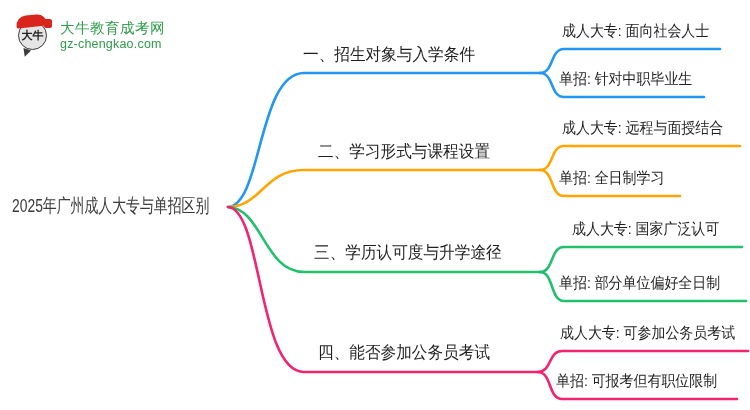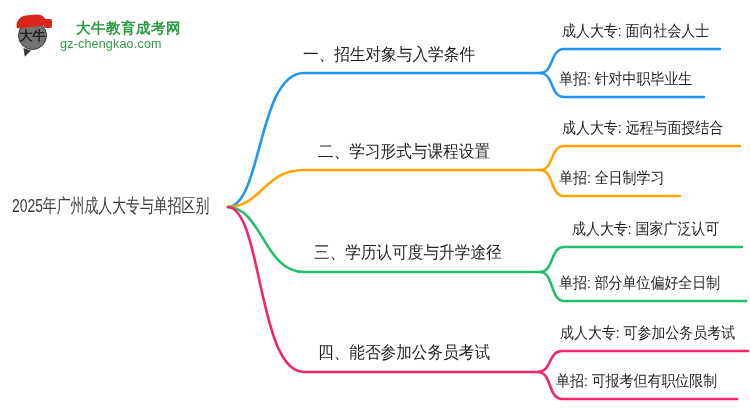--- a/index.html
+++ b/index.html
@@ -4,38 +4,38 @@
 <style>
   html,body{margin:0;padding:0;}
   body{
     width:750px;height:410px;position:relative;background:#ffffff;
     font-family:"Liberation Sans", sans-serif;overflow:hidden;
   }
   
   .logo{position:absolute;left:14px;top:12px;width:190px;height:52px;}
   .logo-bubble{
     position:absolute;left:4px;top:9px;width:27px;height:27px;border-radius:50%;
-    background:#737373;border:1.6px solid #3a3a3a;z-index:2;
+    background:#e5e5e5;border:1.6px solid #3a3a3a;z-index:2;
     display:flex;flex-direction:column;align-items:center;justify-content:center;
-    font-family:"DejaVu Serif", serif;font-weight:bold;font-size:13px;line-height:11px;color:#222;
+    font-family:"DejaVu Serif", serif;font-weight:bold;font-size:11px;line-height:11px;color:#222;
   }
   .logo-tail{
     position:absolute;left:8px;top:37px;width:0;height:0;z-index:1;
     border-left:4px solid transparent;border-right:4px solid transparent;
     border-top:8px solid #3a3a3a;transform:rotate(18deg);
   }
   .logo-arc{
     position:absolute;left:2px;top:3px;width:31px;height:12px;
     border-radius:16px 16px 3px 3px;transform:rotate(-6deg);z-index:3;
   }
   .logo-seal{
     position:absolute;left:30px;top:7px;width:8px;height:9px;border-radius:2px;z-index:4;
   }
   .logo-name{
-    position:absolute;left:62px;top:7px;font-size:14.5px;font-weight:bold;letter-spacing:0.5px;
+    position:absolute;left:46px;top:7px;font-size:14.5px;font-weight:normal;letter-spacing:0.5px;
     white-space:nowrap;
   }
   .logo-domain{
     position:absolute;left:46px;top:25px;font-size:12.5px;font-weight:normal;letter-spacing:0.2px;
     white-space:nowrap;
   }
   
   svg.map{position:absolute;left:0;top:0;}
   .root-topic{
     position:absolute;left:12px;top:193px;white-space:nowrap;

